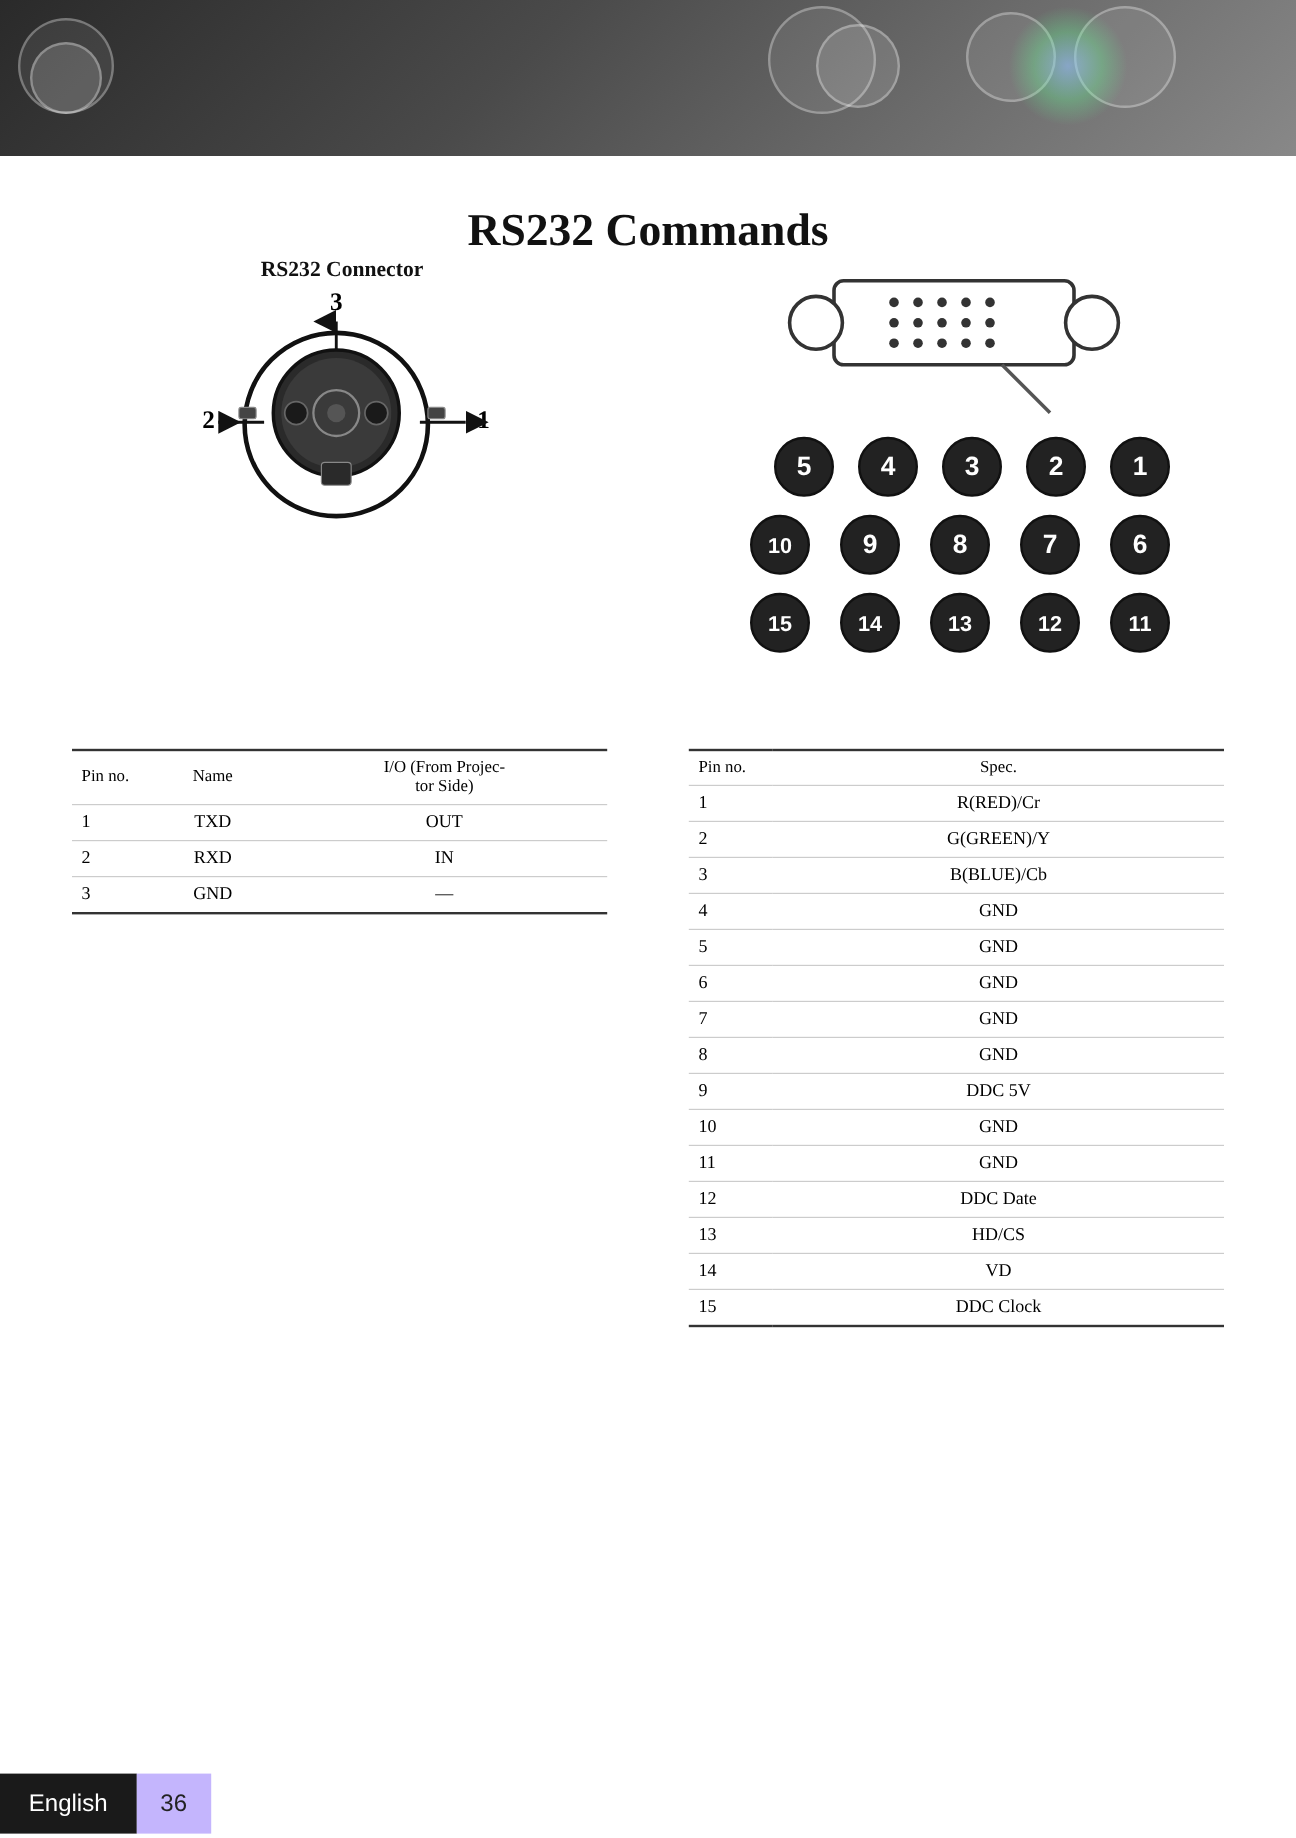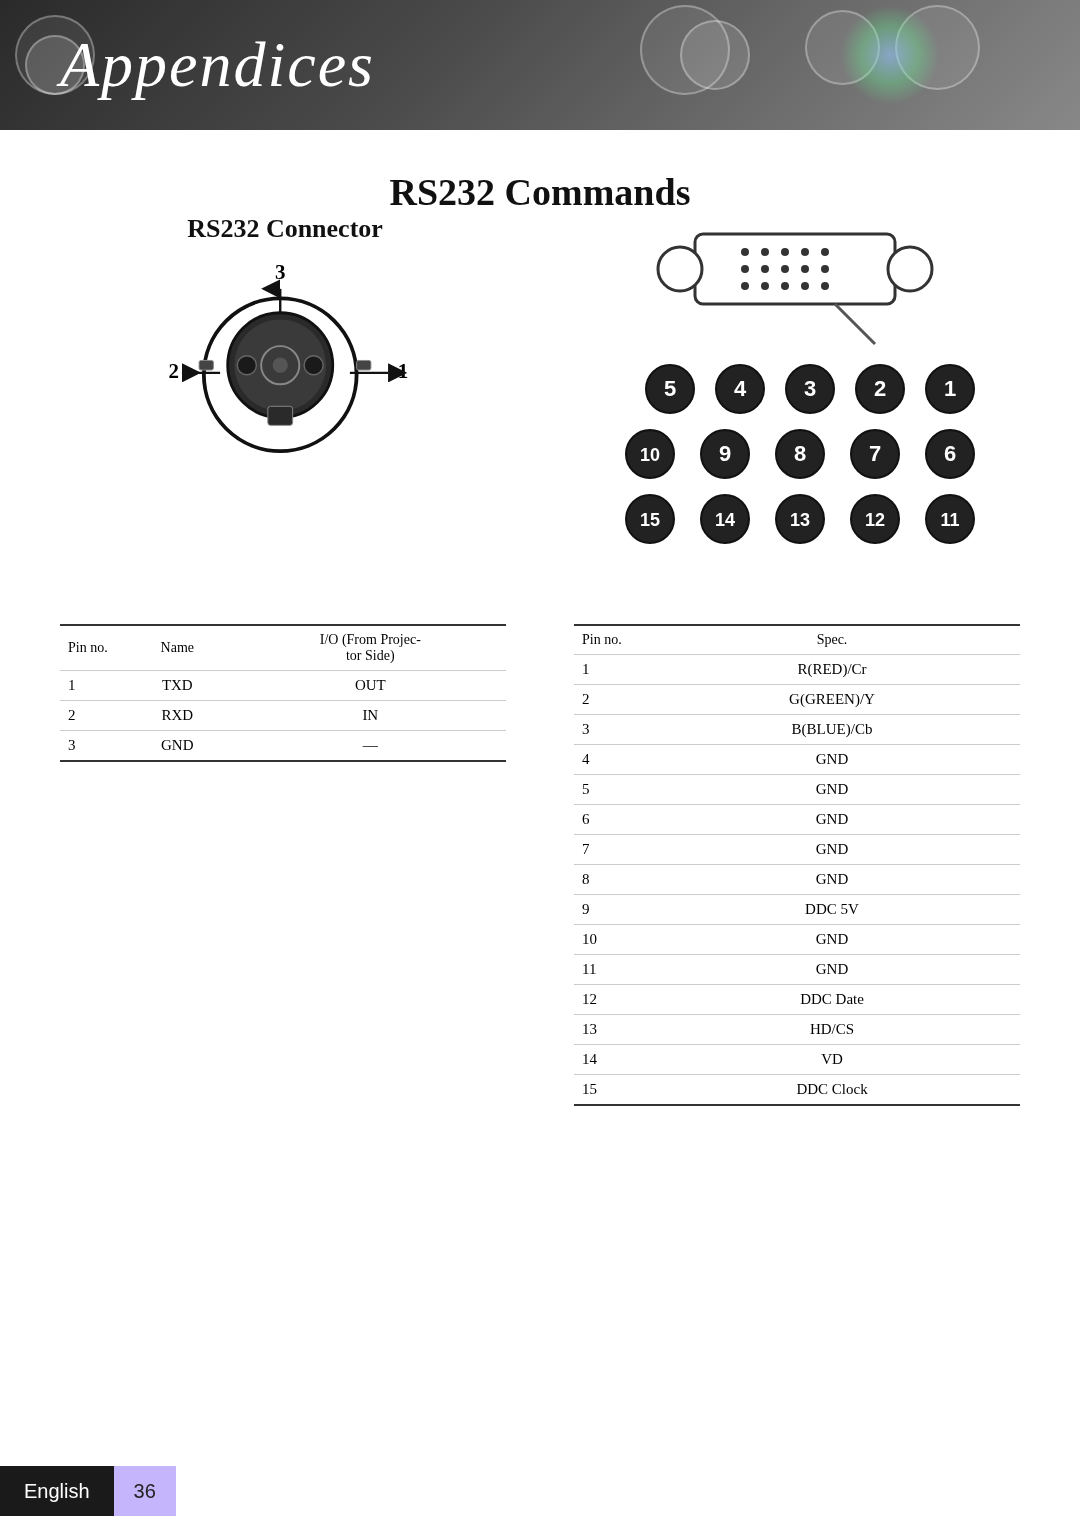--- a/index.html
+++ b/index.html
@@ -58,24 +58,24 @@
       display: flex;
       gap: 60px;
       margin-bottom: 40px;
     }
 
     .connector-col {
       flex: 1;
     }
 
     .connector-heading {
-      font-size: 26px;
+      font-size: 18px;
       font-weight: bold;
       text-align: center;
-      margin-bottom: 16px;
+      margin-bottom: 4px;
       color: #111;
     }
 
     
     .rs232-diagram {
       display: flex;
       justify-content: center;
       align-items: center;
       margin-bottom: 20px;
       position: relative;
@@ -144,21 +144,21 @@
 
     .vga-table td:first-child,
     .vga-table th:first-child {
       text-align: left;
       width: 70px;
     }
 
     
     .footer {
       position: absolute;
-      bottom: 16px;
+      bottom: 4px;
       left: 0;
       right: 0;
       height: 50px;
       display: flex;
       align-items: stretch;
     }
 
     .footer-lang {
       background: #1a1a1a;
       color: #fff;
@@ -186,21 +186,20 @@
 <div class="header-bg">
 
   <div class="header-circle" style="width:80px;height:80px;top:15px;left:15px;"></div>
   <div class="header-circle" style="width:60px;height:60px;top:35px;left:25px;background:rgba(255,255,255,0.15);"></div>
   <div class="header-circle" style="width:90px;height:90px;top:5px;right:350px;"></div>
   <div class="header-circle" style="width:70px;height:70px;top:20px;right:330px;background:rgba(255,255,255,0.12);"></div>
   <div class="header-circle" style="width:75px;height:75px;top:10px;right:200px;"></div>
   <div class="header-circle" style="width:85px;height:85px;top:5px;right:100px;"></div>
 
   <div style="position:absolute;width:100px;height:100px;border-radius:50%;background:radial-gradient(circle, rgba(150,200,255,0.6) 0%, rgba(100,255,150,0.3) 40%, transparent 70%);top:5px;right:140px;"></div>
-  <span class="header-title">Appendices</span>
 </div>
 
 <div class="main-content">
   <h1 class="page-title">RS232 Commands</h1>
 
   <div class="connectors-section">
 
     <div class="connector-col">
       <h2 class="connector-heading">RS232 Connector</h2>
       <div class="rs232-diagram">

